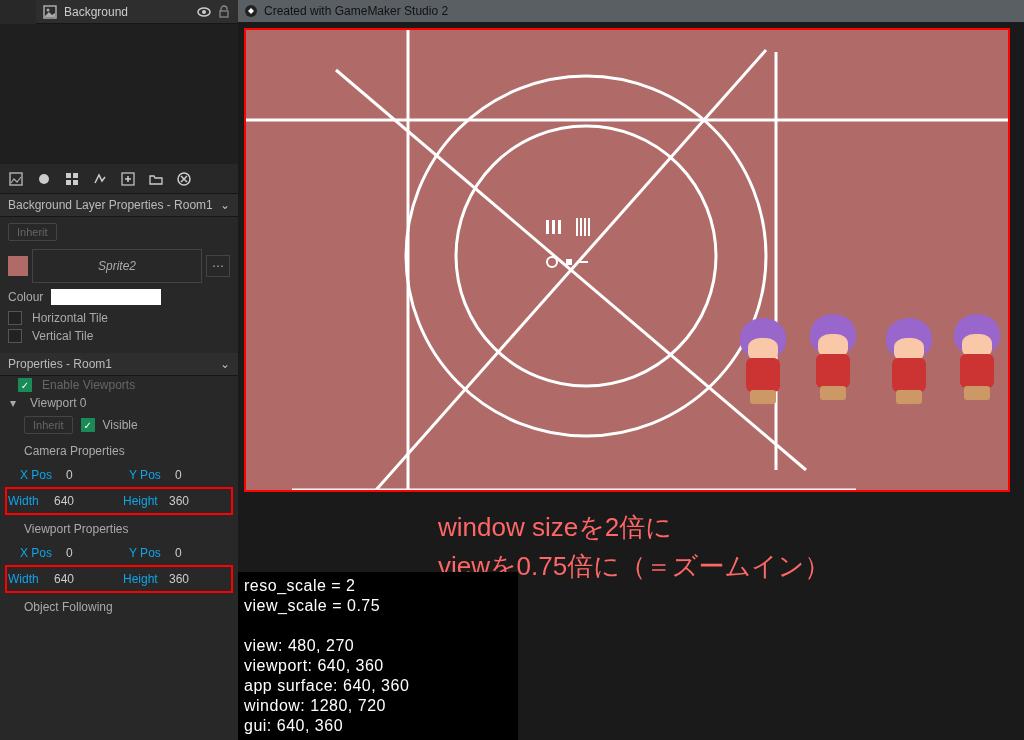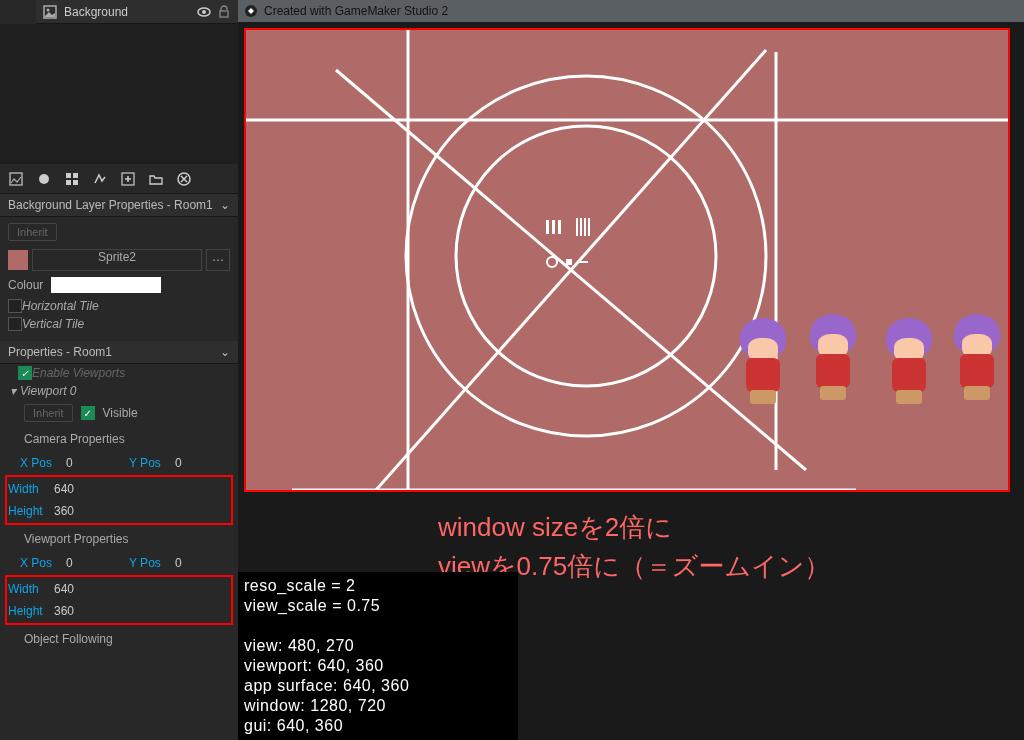--- a/index.html
+++ b/index.html
@@ -16,37 +16,37 @@
 .gap-block { height: 140px; background: #1f1f1f; }
 
 .toolbar { height: 30px; display: flex; align-items: center; padding: 0 4px; gap: 4px; background: #282828; border-bottom: 1px solid #161616;}
 .tb-btn { width: 24px; height: 24px; display: flex; align-items: center; justify-content: center; color: #aaa; border-radius: 3px; cursor: pointer; }
 
 .sect-title { padding: 4px 8px; color: #bbb; background: #2e2e2e; display:flex; align-items:center; justify-content:space-between; border-bottom:1px solid #161616;}
 .inherit-btn { border: 1px solid #444; color: #666; padding: 2px 8px; border-radius: 2px; background: #282828; font-size: 11px; margin: 6px 8px; display: inline-block; cursor: pointer;}
 
 .sprite-row { display: flex; align-items: center; padding: 2px 8px; gap: 4px;}
 .sprite-swatch { width: 20px; height: 20px; background: #b06a68; }
-.sprite-field { flex: 1; border: 1px solid #444; height: 22px; display: flex; align-items: flex-start; justify-content: center; }
+.sprite-field { flex: 1; border: 1px solid #444; height: 34px; display: flex; align-items: center; justify-content: center; font-style: italic; }
 .sprite-more { width: 24px; height: 22px; border: 1px solid #444; display: flex; align-items: center; justify-content: center; cursor: pointer;}
 
 .colour-row { display: flex; align-items: center; padding: 4px 8px; gap: 8px;}
 .colour-swatch { width: 110px; height: 16px; background: #fff; }
 
-.check-row { display: flex; align-items: center; padding: 2px 8px; gap: 0; font-style: italic;}
+.check-row { display: flex; align-items: center; padding: 2px 8px; gap: 10px;}
 .checkbox { width: 14px; height: 14px; border: 1px solid #555; background: #222; cursor: pointer; display:flex; align-items:center; justify-content:center;}
 .checkbox.checked { background: #1a8a56; border-color: #1a8a56; }
 .checkbox.checked::after { content: "✓"; color: #fff; font-size: 10px; }
 
 .prop-grid { display: flex; padding: 4px 8px; gap: 8px;}
 .prop-cell { flex: 1; display: flex; align-items: center; gap:6px;}
 .prop-label { color: #0ea5e9; width: 40px; }
 .prop-val { color: #ccc; }
 .highlight { outline: 2px solid #ff0000; outline-offset: -1px; }
-.hl-row { margin: 2px 6px; padding: 6px 2px; flex-direction: column; }
+.hl-row { margin: 2px 6px; padding: 6px 2px; }
 
 .sub-label { padding: 6px 26px; color: #aaa; }
 .tree-arrow { display:inline-block; width:10px; color:#aaa;}
 
 
 .game-header { height: 22px; background: #5a5f64; display:flex; align-items:center; padding: 0 6px; gap: 6px; color: #111; font-size: 12px;}
 .gm-logo { width: 14px; height: 14px; }
 
 .canvas-area { position: relative; margin: 6px; width: 766px; height: 464px; border: 2px solid #ff0000; background: #b06a68; overflow: hidden; }
 

